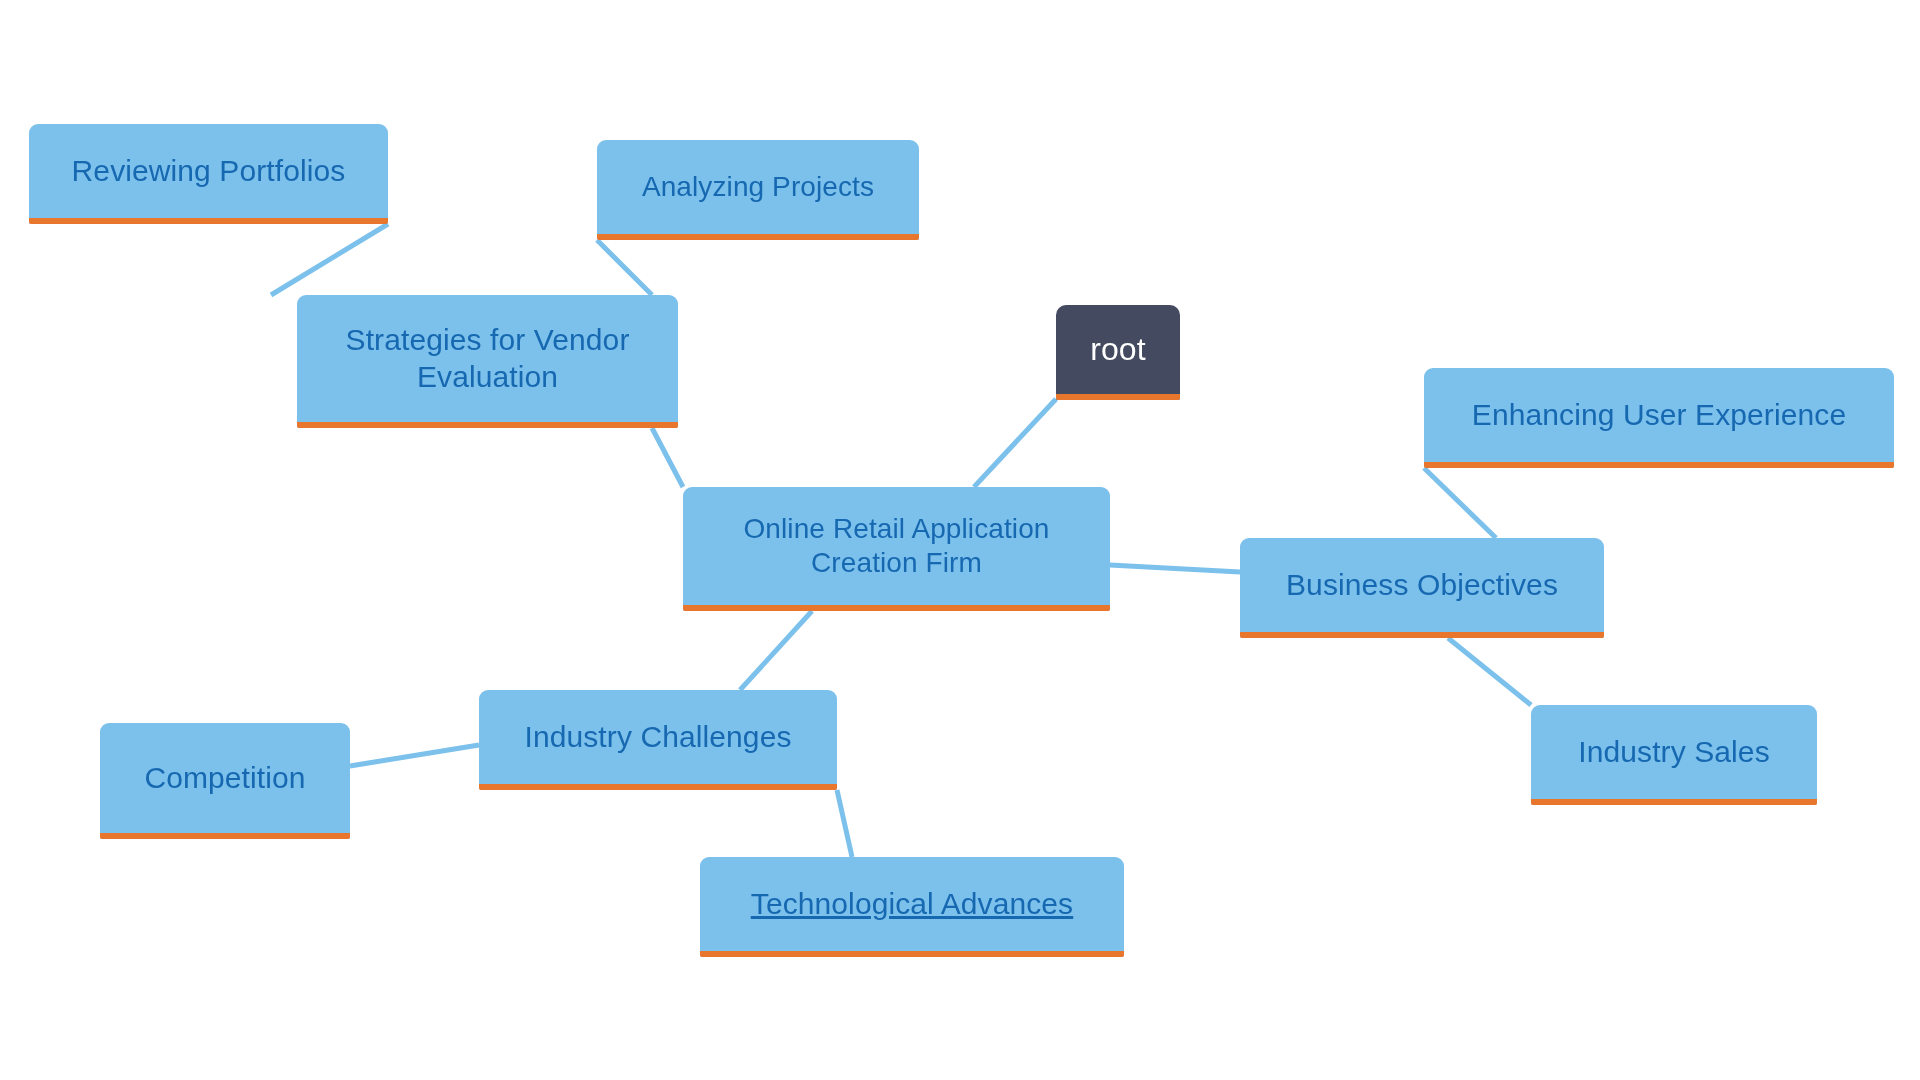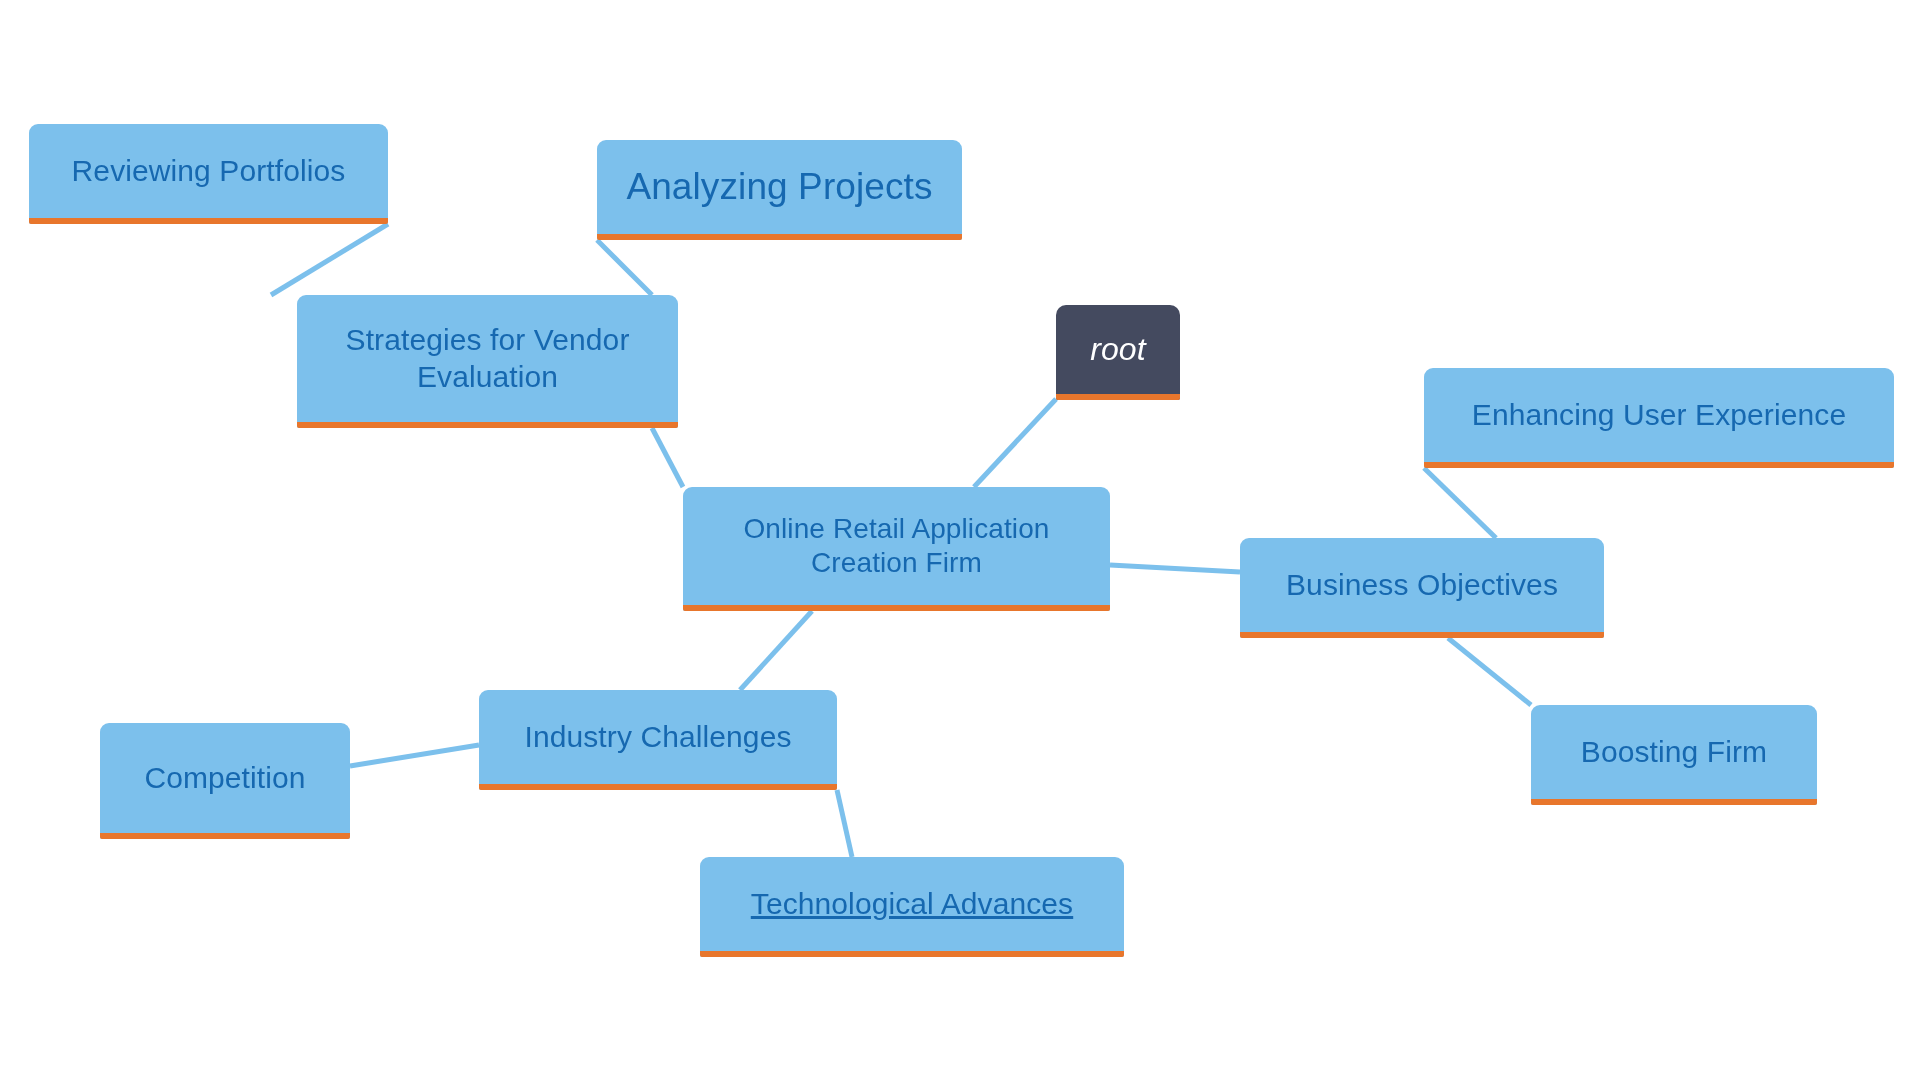--- a/index.html
+++ b/index.html
@@ -64,27 +64,27 @@
       <line x1="271" y1="295" x2="388" y2="224" stroke="#7CC0EC" stroke-width="5" stroke-linecap="butt"></line>
       <line x1="652" y1="295" x2="597" y2="240" stroke="#7CC0EC" stroke-width="5" stroke-linecap="butt"></line>
       <line x1="1110" y1="565" x2="1240" y2="572" stroke="#7CC0EC" stroke-width="5" stroke-linecap="butt"></line>
       <line x1="1496" y1="538" x2="1424" y2="468" stroke="#7CC0EC" stroke-width="5" stroke-linecap="butt"></line>
       <line x1="1531" y1="705" x2="1448" y2="638" stroke="#7CC0EC" stroke-width="5" stroke-linecap="butt"></line>
       <line x1="812" y1="611" x2="740" y2="690" stroke="#7CC0EC" stroke-width="5" stroke-linecap="butt"></line>
       <line x1="479" y1="745" x2="350" y2="766" stroke="#7CC0EC" stroke-width="5" stroke-linecap="butt"></line>
       <line x1="837" y1="790" x2="852" y2="857" stroke="#7CC0EC" stroke-width="5" stroke-linecap="butt"></line>
     </svg>
   <div id="nodes">
-      <div class="node root" style="left: 1056px; top: 305px; width: 124px; height: 95px; font-size: 32px; font-style: italic;">root</div>
+      <div class="node root" style="left: 1056px; top: 305px; width: 124px; height: 95px; font-size: 32px;">root</div>
       <div class="node" style="left: 683px; top: 487px; width: 427px; height: 124px; font-size: 28px;">Online Retail Application
 Creation Firm</div>
       <div class="node" style="left: 271px; top: 295px; width: 381px; height: 133px; font-size: 30px; margin-left: 26px;">Strategies for Vendor
 Evaluation</div>
       <div class="node" style="left: 29px; top: 124px; width: 359px; height: 100px; font-size: 30px;">Reviewing Portfolios</div>
-      <div class="node" style="left: 597px; top: 140px; width: 365px; height: 100px; font-size: 37px;">Analyzing Projects</div>
+      <div class="node" style="left: 597px; top: 140px; width: 322px; height: 100px; font-size: 28px;">Analyzing Projects</div>
       <div class="node" style="left: 1240px; top: 538px; width: 364px; height: 100px; font-size: 30px;">Business Objectives</div>
       <div class="node" style="left: 1424px; top: 368px; width: 470px; height: 100px; font-size: 30px;">Enhancing User Experience</div>
-      <div class="node" style="left: 1531px; top: 705px; width: 286px; height: 100px; font-size: 30px;">Boosting Firm</div>
+      <div class="node" style="left: 1531px; top: 705px; width: 286px; height: 100px; font-size: 30px;">Industry Sales</div>
       <div class="node" style="left: 479px; top: 690px; width: 358px; height: 100px; font-size: 30px;">Industry Challenges</div>
       <div class="node" style="left: 100px; top: 723px; width: 250px; height: 116px; font-size: 30px;">Competition</div>
       <div class="node" style="left: 700px; top: 857px; width: 424px; height: 100px; font-size: 30px; text-decoration: underline;">Technological Advances</div>
     </div>
 </div>
 
 </body></html>

